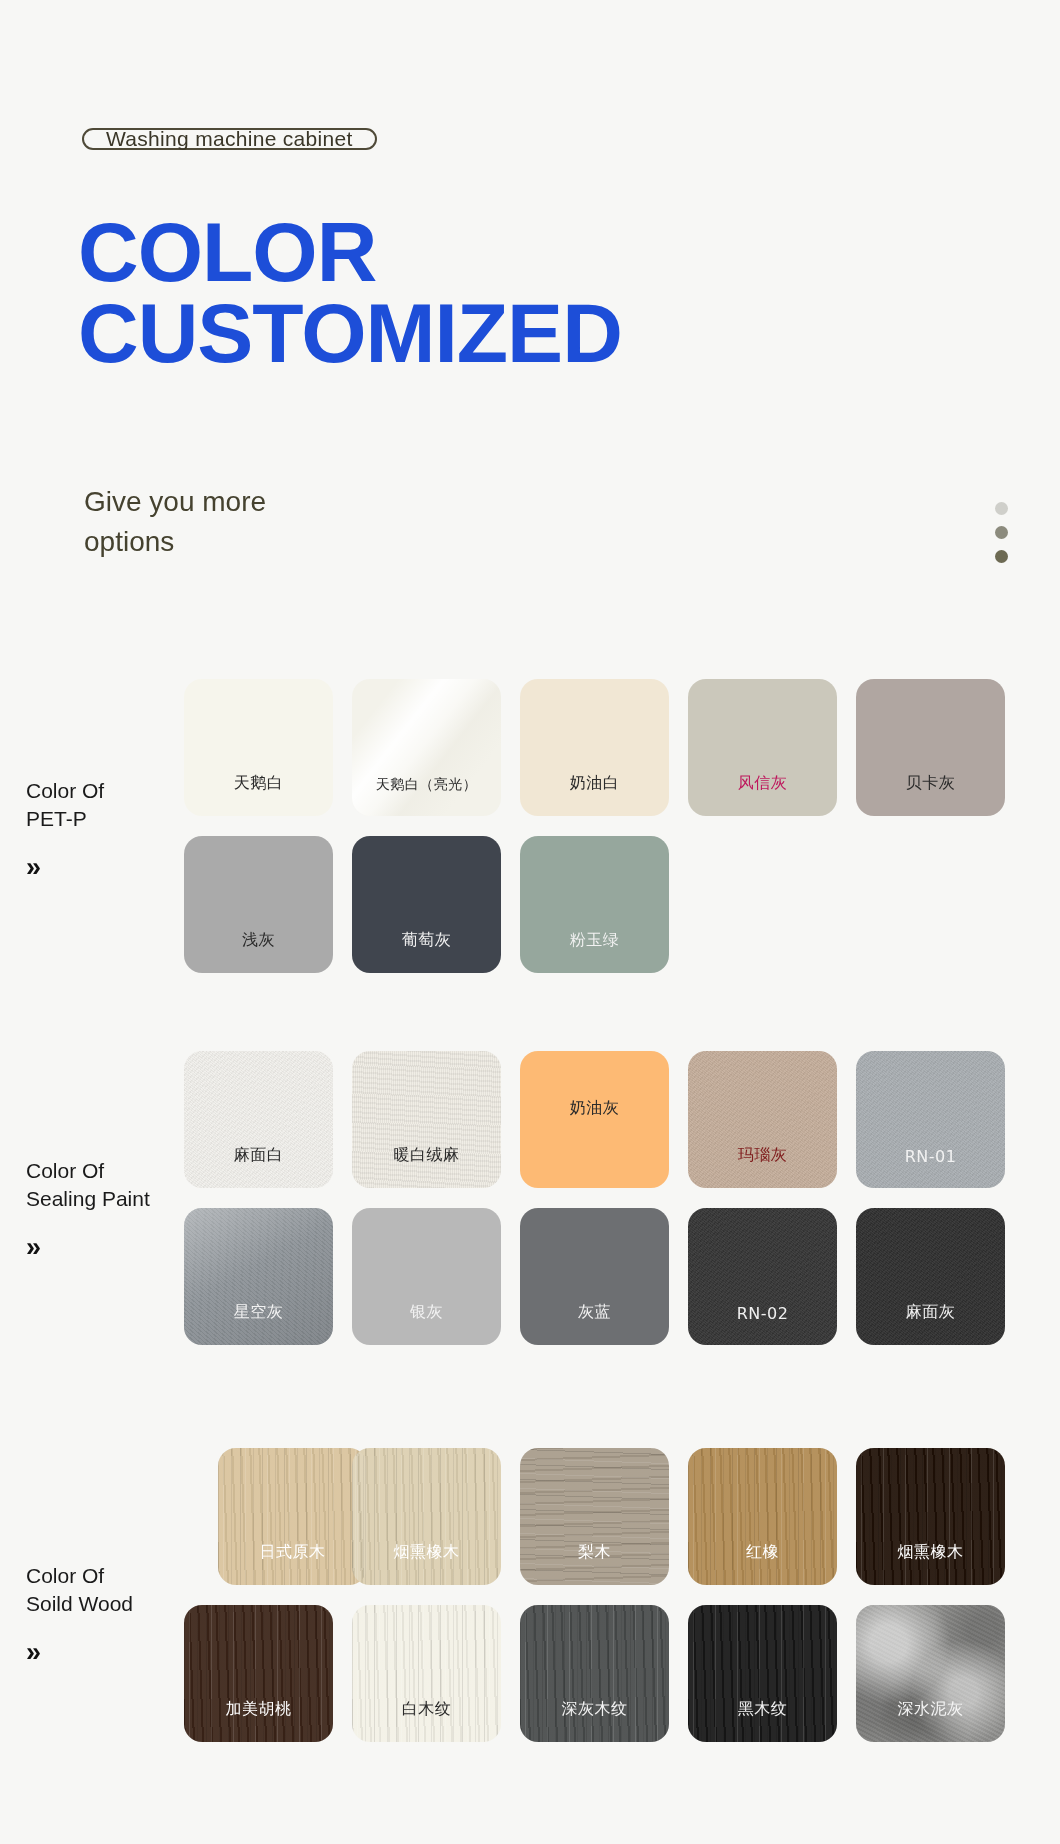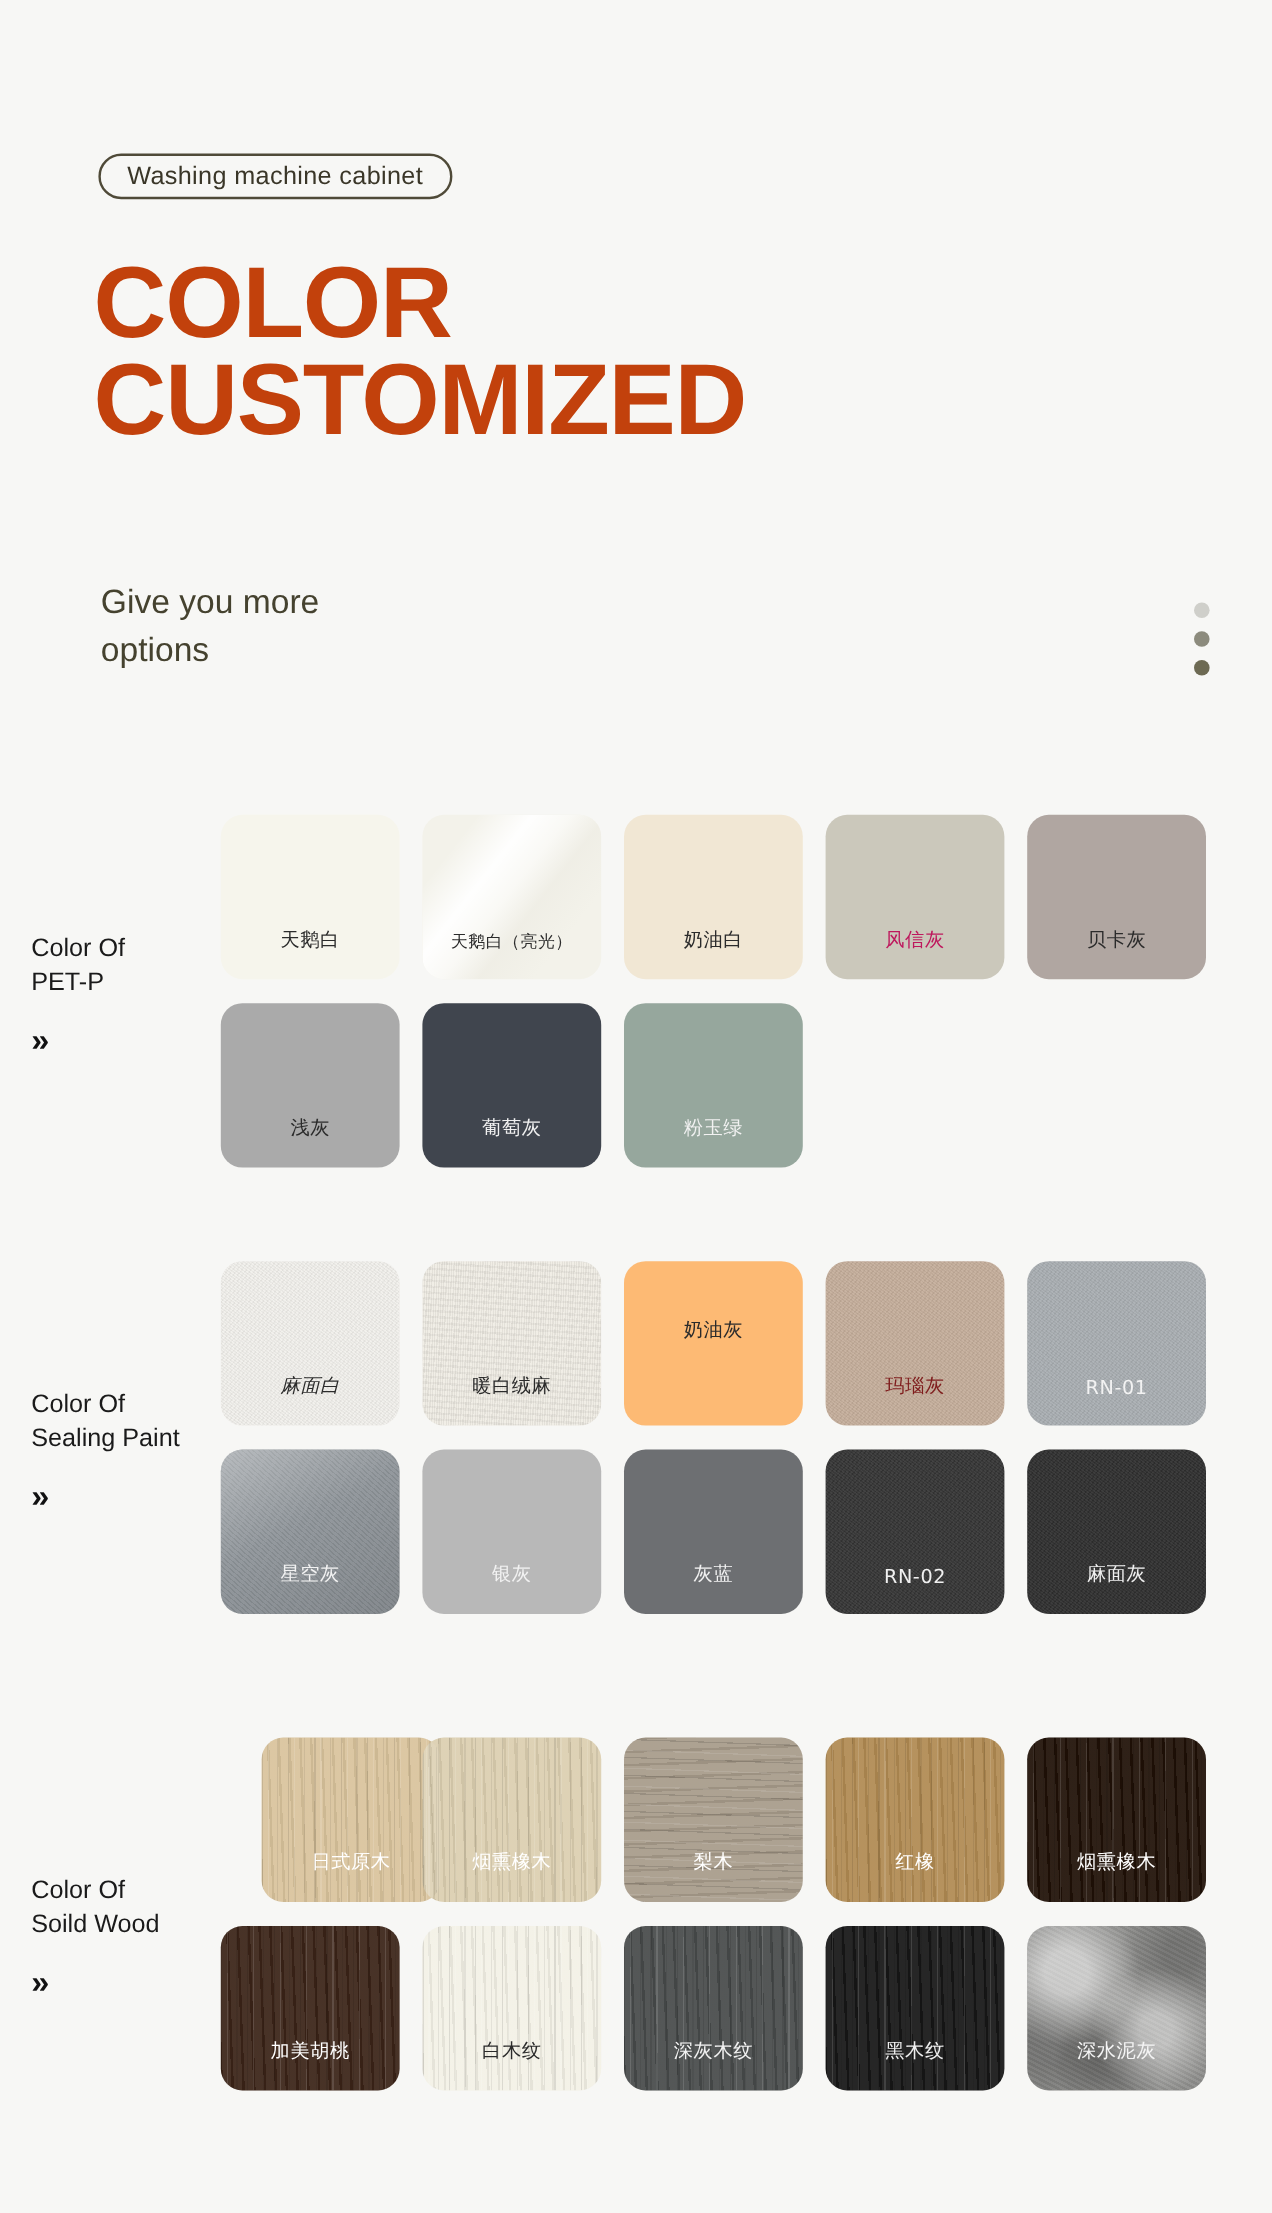--- a/index.html
+++ b/index.html
@@ -9,34 +9,34 @@
     background: #f7f7f5;
     font-family: "Liberation Sans", "DejaVu Sans", sans-serif;
     overflow: hidden;
   }
   .page { position: relative; width: 1060px; height: 1844px; background: #f7f7f5; }
 
   
   .badge {
     position: absolute;
     left: 82px; top: 128px;
-    height: 38px;
+    height: 22px;
     padding: 0 22px;
     display: flex; align-items: center; justify-content: center;
     border: 2px solid #4f4a38;
     border-radius: 19px;
     color: #3a3628;
     font-size: 21px;
     letter-spacing: .3px;
     white-space: nowrap;
   }
   .title-block {
     position: absolute;
     left: 78px; top: 212px;
-    color: #c2410c;
+    color: #1d4ed8;
     font-weight: 700;
     font-size: 84px;
     line-height: .96;
     letter-spacing: -1px;
   }
   .title-line { display: block; white-space: nowrap; }
   .subtitle {
     position: absolute;
     left: 84px; top: 482px;
     color: #45422f;
@@ -221,21 +221,21 @@
       </div>
   </div>
 
   <div class="section sec2">
     <div class="sec-label">
       <span>Color Of</span><br>
       <span>Sealing Paint</span>
       <span class="chev">»</span>
     </div>
     <div class="grid">
-        <div class="swatch" style="background: rgb(241, 239, 235); font-style: italic;">
+        <div class="swatch" style="background: rgb(241, 239, 235);">
           <div class="tex tx-noise"></div>
           <span class="nm" style="color: rgb(43, 43, 43);">麻面白</span>
         </div>
         <div class="swatch" style="background: rgb(239, 236, 228);">
           <div class="tex tx-grain"></div>
           <span class="nm" style="color: rgb(43, 43, 43);">暖白绒麻</span>
         </div>
         <div class="swatch" style="background: #fdba74; align-items: center;">
           <span class="nm" style="color: rgb(43, 43, 43);">奶油灰</span>
         </div>

